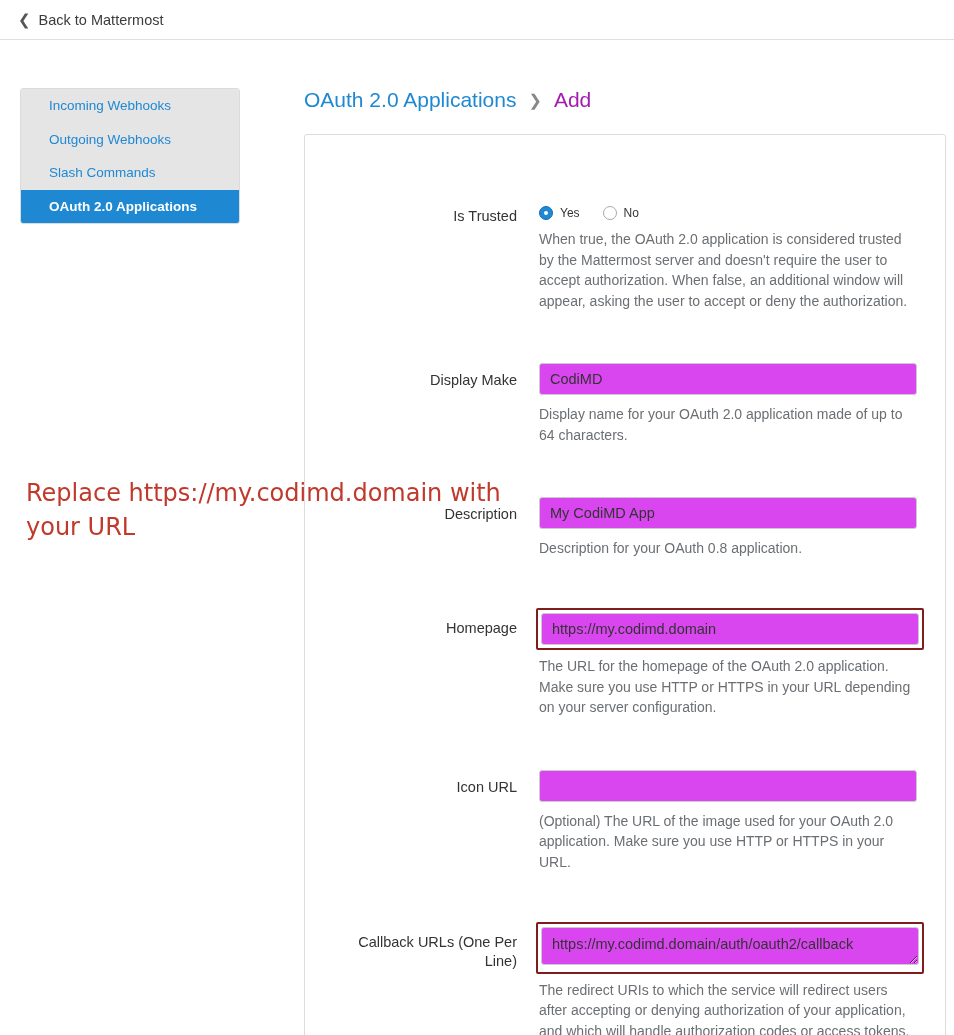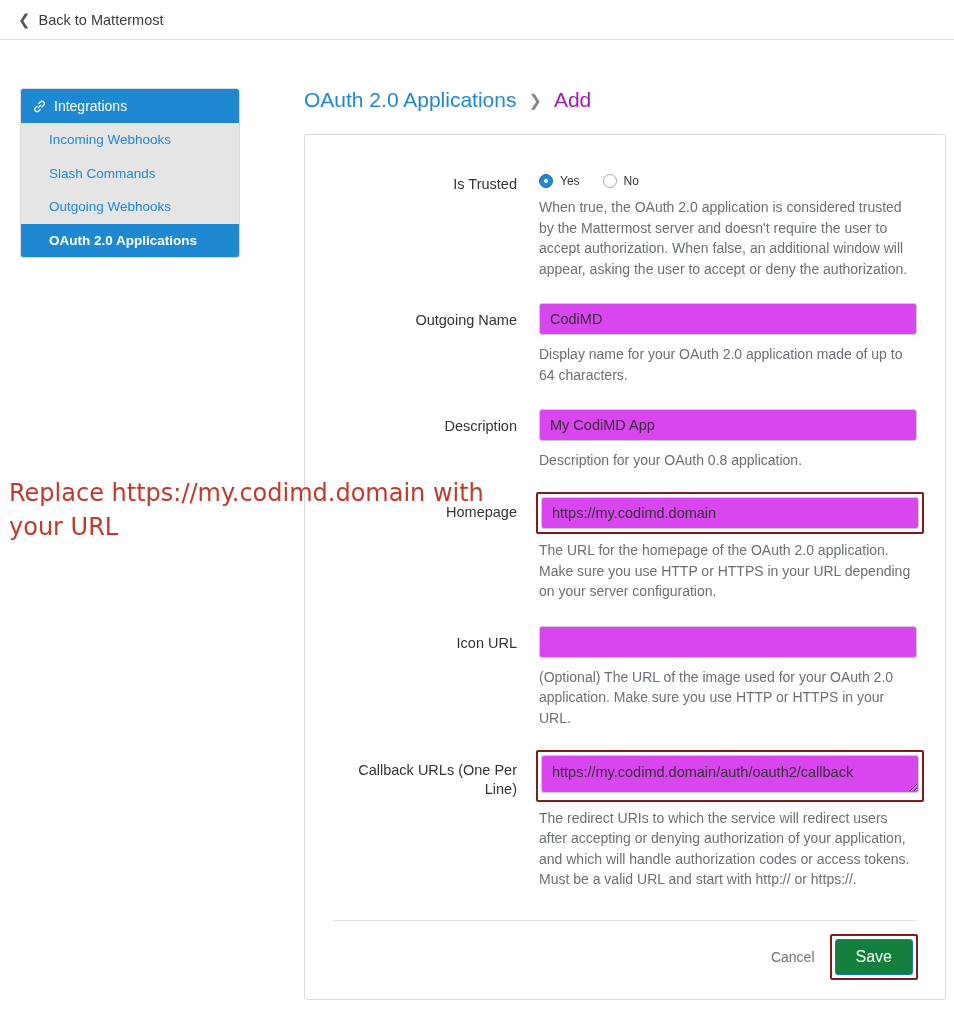--- a/index.html
+++ b/index.html
@@ -81,21 +81,21 @@
   }
   .sidebar-item.active {
     background: #1e88d3;
     color: #ffffff;
     font-weight: bold;
   }
 
   
   .annotation {
     position: absolute;
-    left: 9px;
+    left: 26px;
     top: 476px;
     width: 500px;
     color: #c0392b;
     font-size: 24px;
     line-height: 1.42;
     font-family: "DejaVu Sans", sans-serif;
   }
 
   
   .main {
@@ -125,20 +125,21 @@
     border: 1px solid #dcdcdc;
     border-radius: 3px;
     background: #ffffff;
     padding: 32px 28px 22px 28px;
     width: 642px;
   }
 
   .form-row {
     display: flex;
     margin-bottom: 4px;
+    margin-top: 32px;
   }
   .form-label {
     width: 206px;
     flex: 0 0 206px;
     text-align: right;
     padding-right: 22px;
     padding-top: 8px;
     font-size: 14.5px;
     color: #333;
     line-height: 1.35;
@@ -247,33 +248,23 @@
   <a class="back-link">
     <span class="chev-left">❮</span>
     <span>Back to Mattermost</span>
   </a>
 </div>
 
 <div class="page">
 
   <div class="sidebar">
     <div class="sidebar-box">
-      <div class="sidebar-header">
-        <span class="link-icon">
-          <svg width="13" height="13" viewBox="0 0 16 16" fill="none" stroke="#ffffff" stroke-width="1.6" stroke-linecap="round">
-            <path d="M6.5 9.5 L9.5 6.5"></path>
-            <path d="M7 4.5 L9 2.5 a2.8 2.8 0 0 1 4 4 L11 8.5"></path>
-            <path d="M9 11.5 L7 13.5 a2.8 2.8 0 0 1 -4 -4 L5 7.5"></path>
-          </svg>
-        </span>
-        <span>Integrations</span>
-      </div>
       <div class="sidebar-item">Incoming Webhooks</div>
+      <div class="sidebar-item">Outgoing Webhooks</div>
       <div class="sidebar-item">Slash Commands</div>
-      <div class="sidebar-item">Outgoing Webhooks</div>
       <div class="sidebar-item active">OAuth 2.0 Applications</div>
     </div>
   </div>
 
   <div class="annotation">Replace https://my.codimd.domain with your URL</div>
 
   <div class="main">
 
     <div class="breadcrumb">
       <span class="crumb-link">OAuth 2.0 Applications</span>
@@ -290,21 +281,21 @@
             <span class="radio checked"></span>
             <span class="radio-label">Yes</span>
             <span class="radio"></span>
             <span class="radio-label">No</span>
           </div>
           <div class="help-text">When true, the OAuth 2.0 application is considered trusted by the Mattermost server and doesn't require the user to accept authorization. When false, an additional window will appear, asking the user to accept or deny the authorization.</div>
         </div>
       </div>
 
       <div class="form-row">
-        <div class="form-label">Outgoing Name</div>
+        <div class="form-label">Display Make</div>
         <div class="form-field">
           <input class="text-input" type="text" value="CodiMD" style="">
           <div class="help-text">Display name for your OAuth 2.0 application made of up to 64 characters.</div>
         </div>
       </div>
 
       <div class="form-row">
         <div class="form-label">Description</div>
         <div class="form-field">
           <input class="text-input" type="text" value="My CodiMD App" style="">

